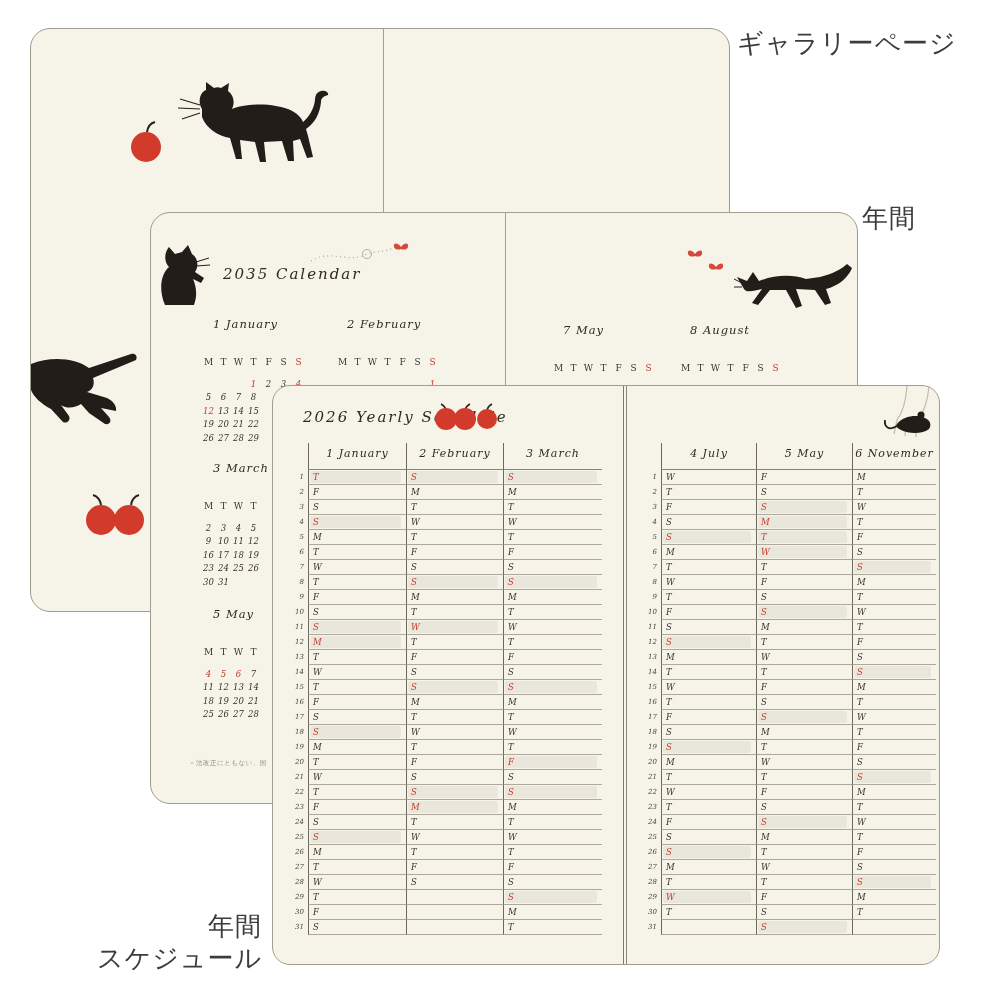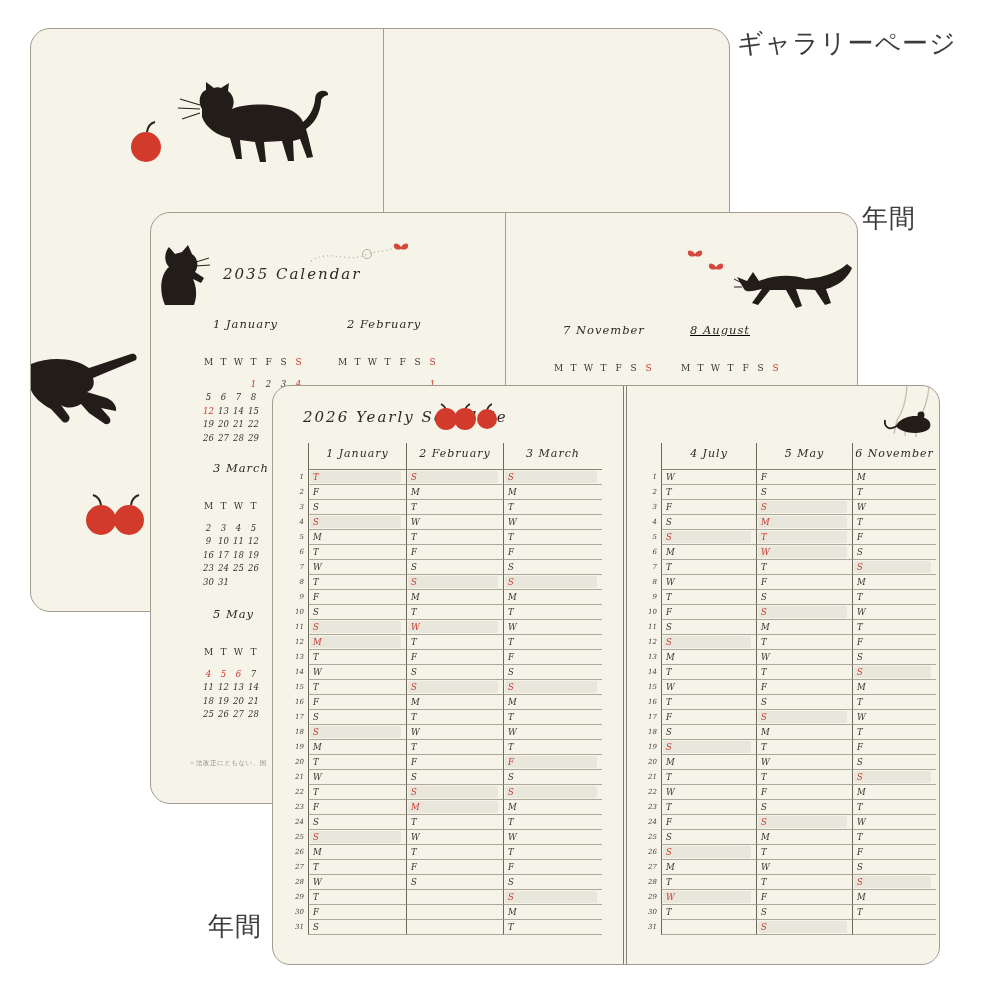--- a/index.html
+++ b/index.html
@@ -121,25 +121,25 @@
     </div>
   <div class="mini" id="mini-may" style="left:50px;top:394px;">
       <div class="mini-h hand">5 May</div>
       <div class="mini-row wd-row"><span class="mini-c">M</span><span class="mini-c">T</span><span class="mini-c">W</span><span class="mini-c">T</span></div>
       <div class="mini-row"><span class="mini-c red">4</span><span class="mini-c red">5</span><span class="mini-c red">6</span><span class="mini-c">7</span></div>
       <div class="mini-row"><span class="mini-c">11</span><span class="mini-c">12</span><span class="mini-c">13</span><span class="mini-c">14</span></div>
       <div class="mini-row"><span class="mini-c">18</span><span class="mini-c">19</span><span class="mini-c">20</span><span class="mini-c">21</span></div>
       <div class="mini-row"><span class="mini-c">25</span><span class="mini-c">26</span><span class="mini-c">27</span><span class="mini-c">28</span></div>
     </div>
   <div class="mini" id="mini-july" style="left:400px;top:110px;">
-      <div class="mini-h hand">7 November</div>
+      <div class="mini-h hand">7 May</div>
       <div class="mini-row wd-row"><span class="mini-c">M</span><span class="mini-c">T</span><span class="mini-c">W</span><span class="mini-c">T</span><span class="mini-c">F</span><span class="mini-c">S</span><span class="mini-c red">S</span></div>
       <div class="mini-row"><span class="mini-c"></span><span class="mini-c"></span><span class="mini-c">1</span><span class="mini-c">2</span><span class="mini-c">3</span><span class="mini-c">4</span><span class="mini-c red">5</span></div>
     </div>
-  <div class="mini" id="mini-august" style="left:527px;top:110px;text-decoration:underline;">
+  <div class="mini" id="mini-august" style="left:527px;top:110px;">
       <div class="mini-h hand">8 August</div>
       <div class="mini-row wd-row"><span class="mini-c">M</span><span class="mini-c">T</span><span class="mini-c">W</span><span class="mini-c">T</span><span class="mini-c">F</span><span class="mini-c">S</span><span class="mini-c red">S</span></div>
       <div class="mini-row"><span class="mini-c"></span><span class="mini-c"></span><span class="mini-c"></span><span class="mini-c"></span><span class="mini-c"></span><span class="mini-c">1</span><span class="mini-c red">2</span></div>
     </div>
 
   <div class="footnote" style="left:38px;top:546px;">＜法改正にともない、国</div>
 
   <svg class="deco" style="left:534px;top:34px;" width="50" height="30" viewBox="0 0 50 30">
     <path d="M10,7 C6,2 2,3 3,7 C4,10 8,10 10,9 C12,10 16,10 17,7 C18,3 14,2 10,7 Z" fill="#D6483C"></path>
     <path d="M31,20 C27,15 23,16 24,20 C25,23 29,23 31,22 C33,23 37,23 38,20 C39,16 35,15 31,20 Z" fill="#D6483C"></path>
@@ -963,13 +963,14 @@
 </div>
 
 <div class="jp-label" style="left:737px;top:27px;">ギャラリーページ</div>
 
 <div class="jp-label" style="left:862px;top:202px;">
   <div>年間</div>
 </div>
 
 <div class="jp-label" style="right:738px;top:910px;text-align:right;width:200px;left:auto;">
   <div>年間</div>
+  <div>スケジュール</div>
 </div>
 
 </body></html>

